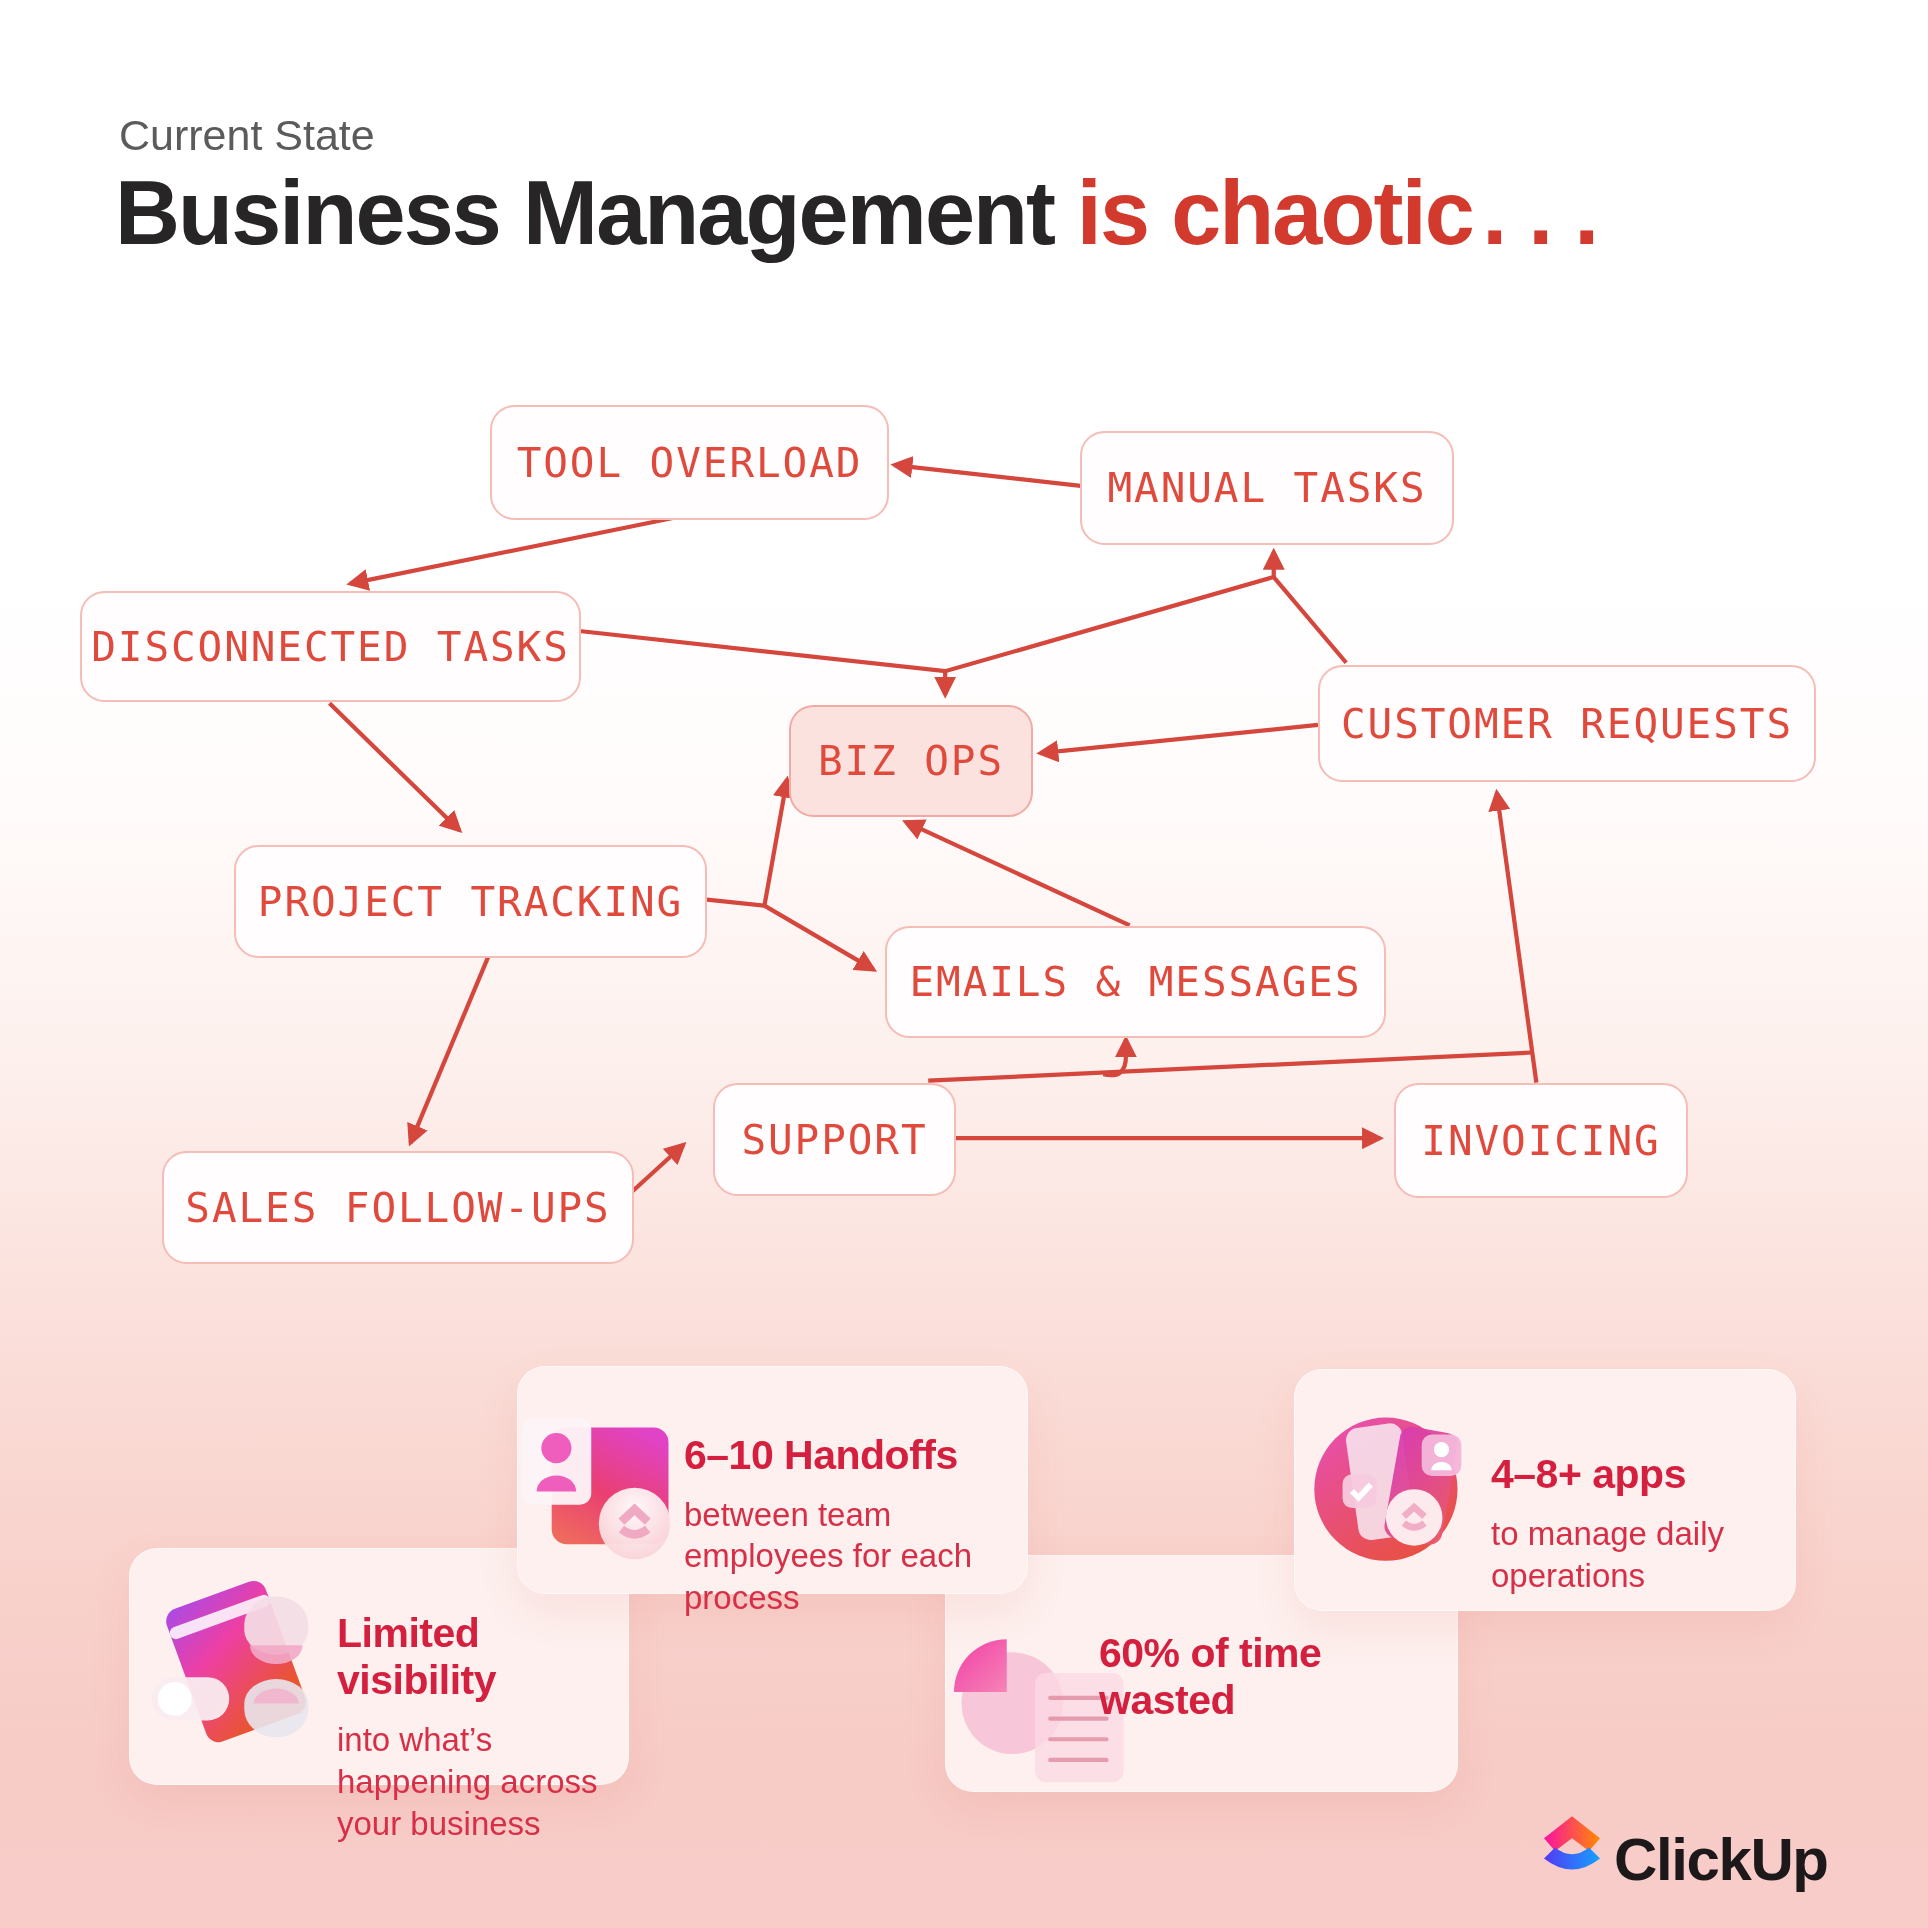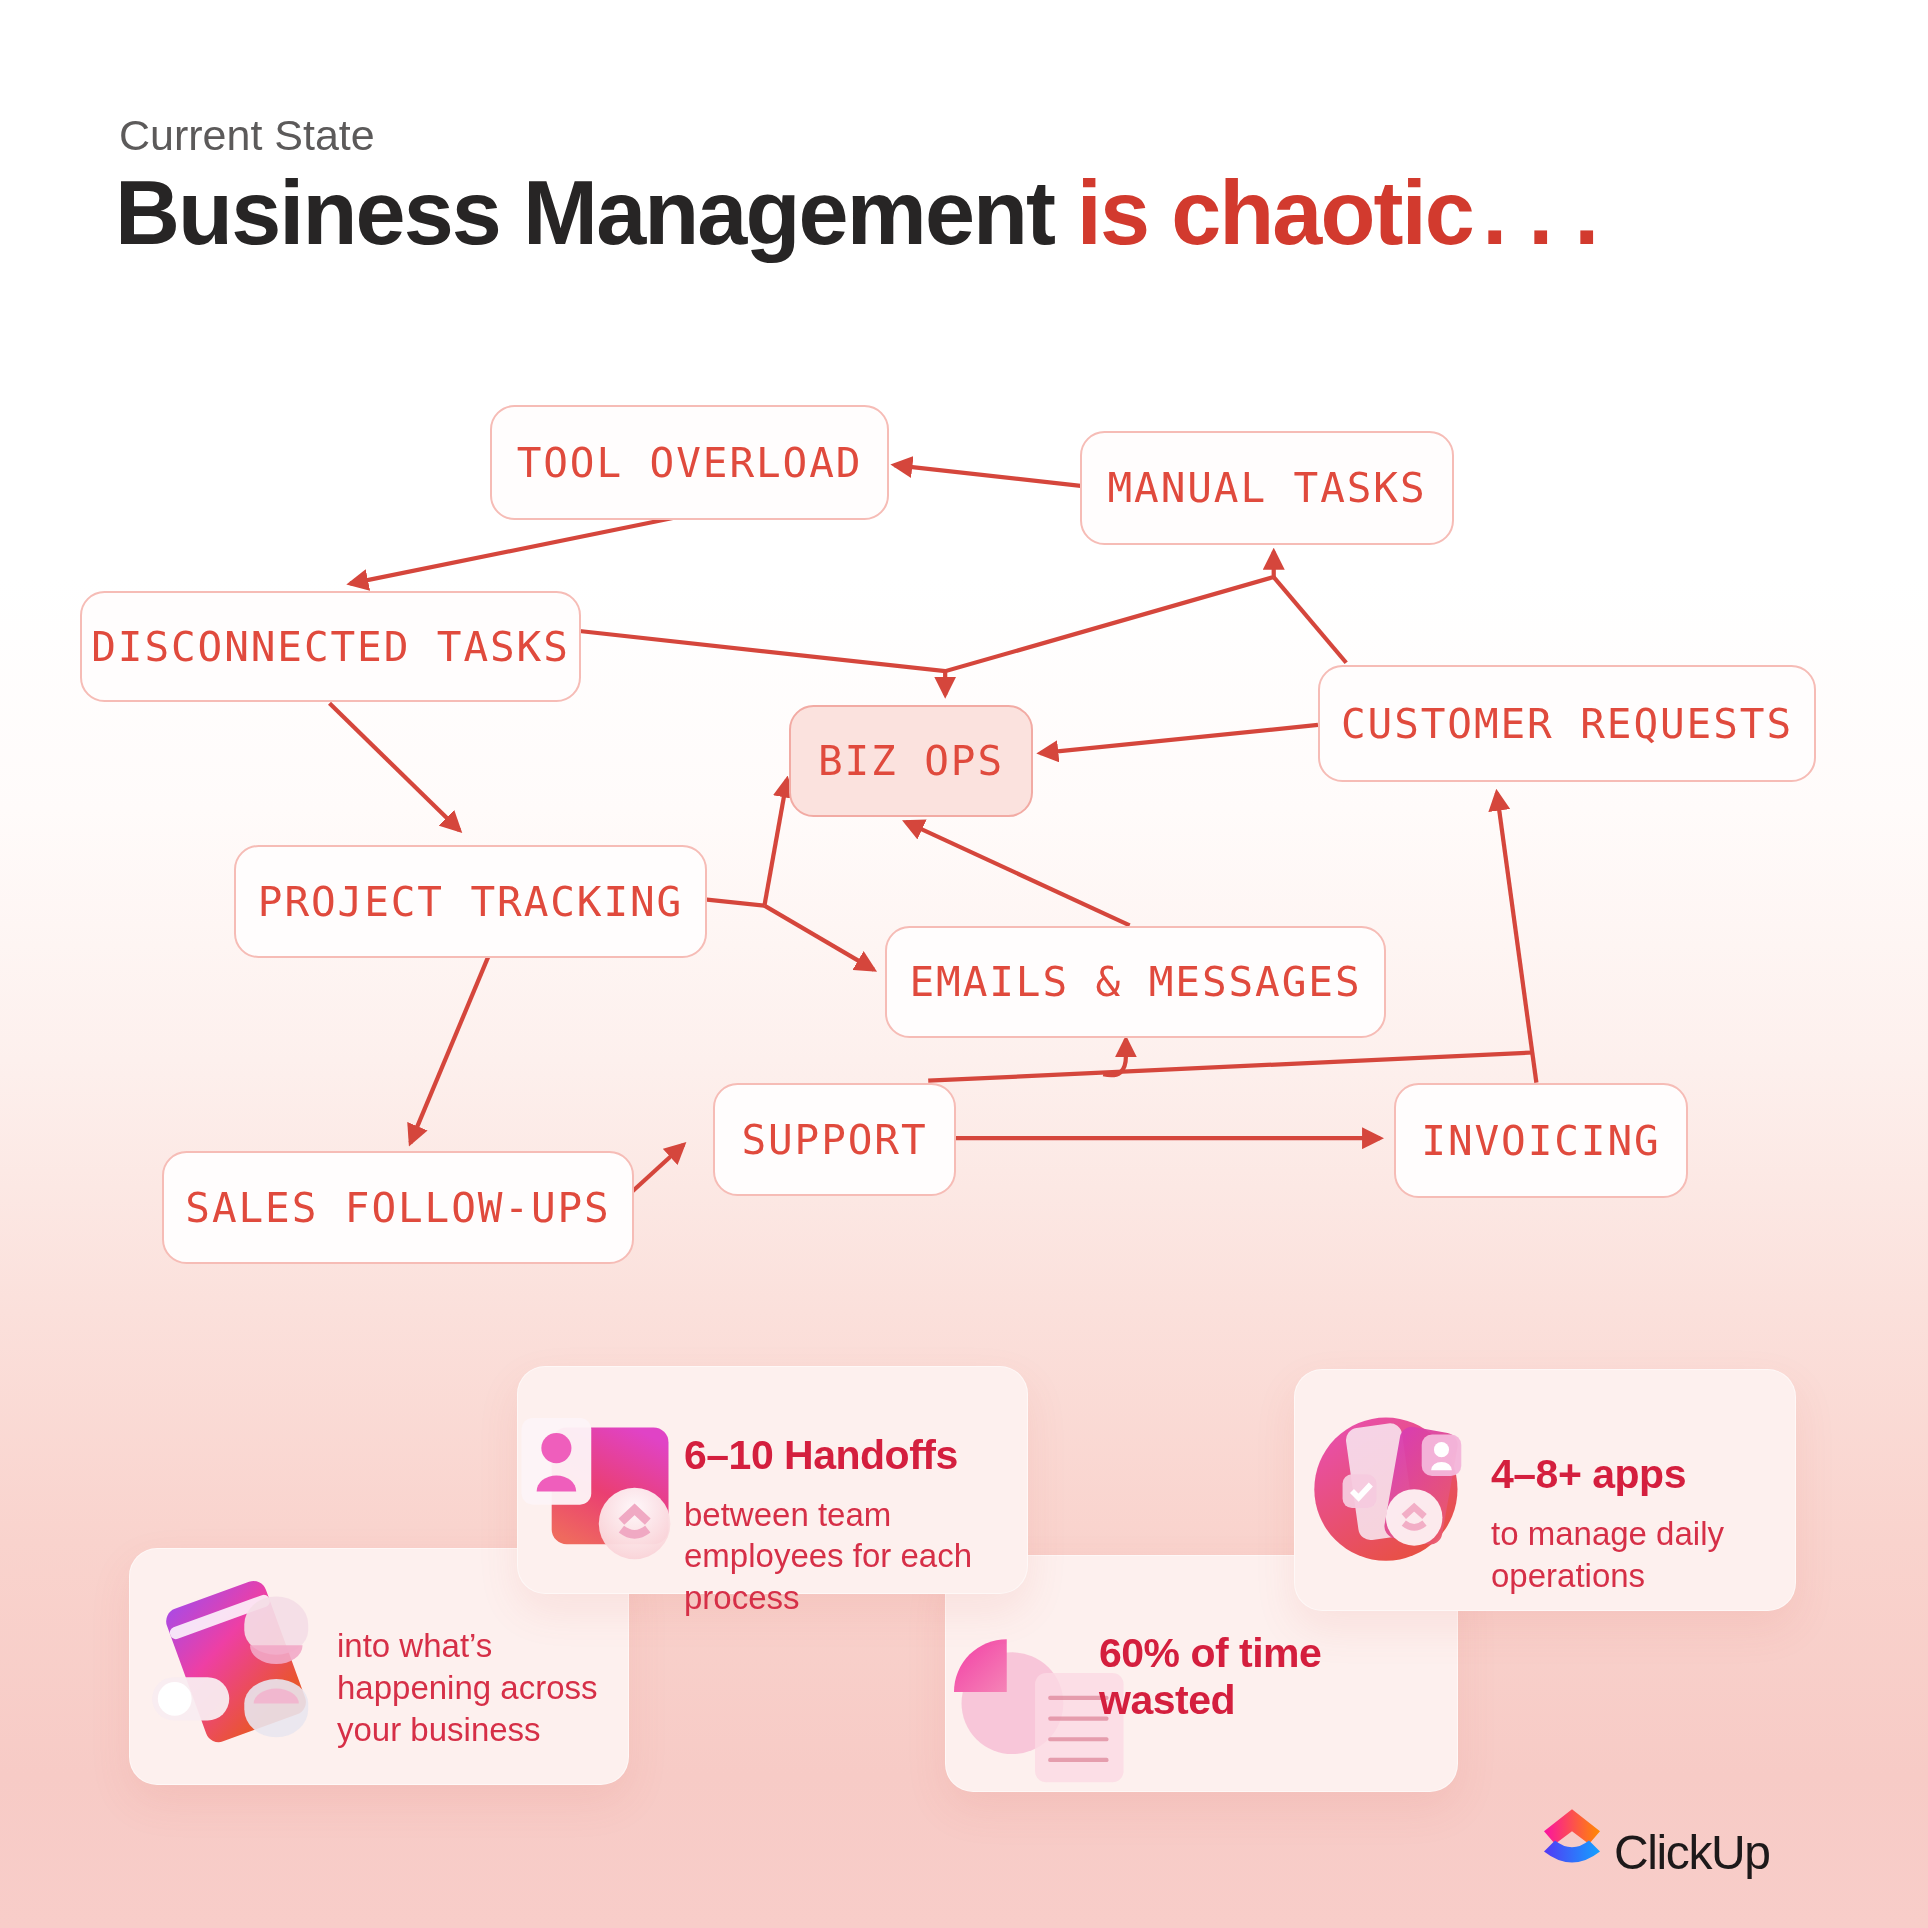--- a/index.html
+++ b/index.html
@@ -46,21 +46,21 @@
   .c-handoffs .card-icon{left:-3.8px;top:34px;}
   .c-handoffs .card-text{left:166px;top:24.5px;width:339px;}
   .c-apps .card-icon{left:7.5px;top:24.5px;}
   .c-apps .card-text{left:196px;top:41px;width:292px;}
   .c-visibility .card-icon{left:9.4px;top:17px;}
   .c-visibility .card-text{left:207px;top:21px;width:282px;}
   .c-time .card-icon{left:7.5px;top:53px;}
   .c-time .card-text{left:153px;top:34px;width:353px;}
   
   .logo{position:absolute;left:1544px;top:1795px;display:flex;align-items:center;gap:14px;z-index:3;}
-  .logo-text{font-size:48px;font-weight:normal;letter-spacing:-1.4px;color:#1d191a;margin-top:30px;}
+  .logo-text{font-size:60px;font-weight:bold;letter-spacing:-1.4px;color:#1d191a;margin-top:30px;}
 </style>
 </head>
 <body>
 
 <div class="canvas">
 
   <svg class="arrows" viewBox="0 0 2048 2048">
     <defs>
       <marker id="ah" viewBox="0 0 10 10" refX="8.2" refY="5" markerWidth="5.2" markerHeight="5.2" orient="auto-start-reverse">
         <path d="M0,0 L10,5 L0,10 z" fill="#d5463c"></path>
@@ -116,20 +116,21 @@
         <rect x="50" y="46" width="112" height="13" rx="6" fill="#ffffff" opacity="0.85"></rect>
       </g>
       <path d="M112,62 a34,30 0 0 1 68,0 l0,6 a34,26 0 0 1 -68,0 z" fill="#f4dde6" opacity="0.92"></path>
       <path d="M118,84 a28,20 0 0 0 56,0 z" fill="#f2a9c6" opacity="0.9"></path>
       <path d="M112,152 a34,30 0 0 0 68,0 l0,-6 a34,26 0 0 0 -68,0 z" fill="#e9e6ee" opacity="0.9"></path>
       <path d="M122,146 a24,16 0 0 1 48,0 z" fill="#f2b4cd" opacity="0.9"></path>
       <rect x="14" y="118" width="82" height="46" rx="23" fill="#f9ecf0" opacity="0.95"></rect>
       <circle cx="38" cy="141" r="18" fill="#ffffff"></circle>
     </svg>
     <div class="card-text">
+      <div class="card-title">Limited visibility</div>
       <div class="card-body">into what’s
 happening across
 your business</div>
     </div>
   </div>
 
   <div class="card c-time">
     <svg class="card-icon" width="179" height="179" viewBox="0 0 190 190">
       <defs>
         <linearGradient id="g-pie" x1="0" y1="0" x2="1" y2="1">

